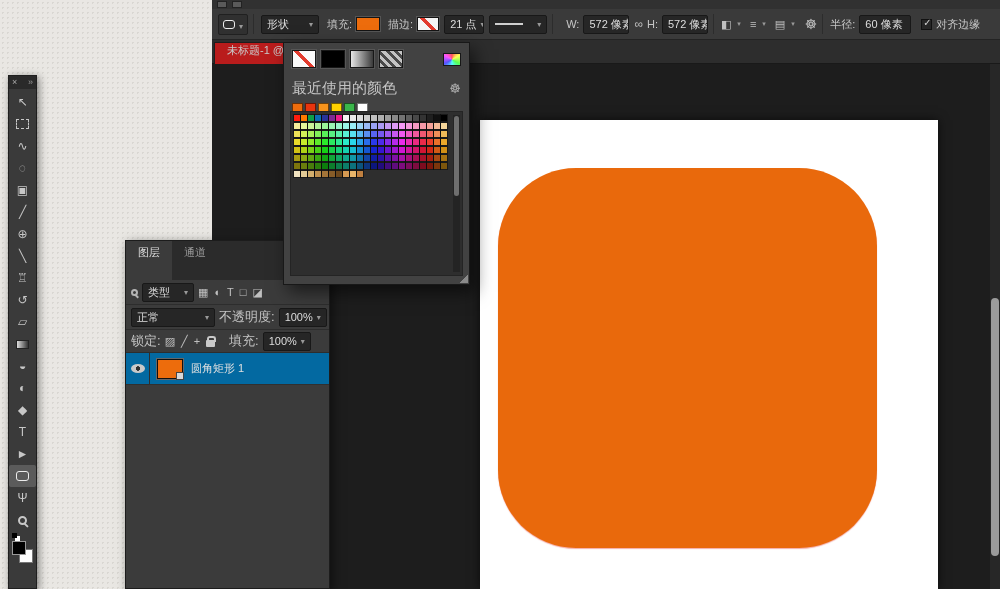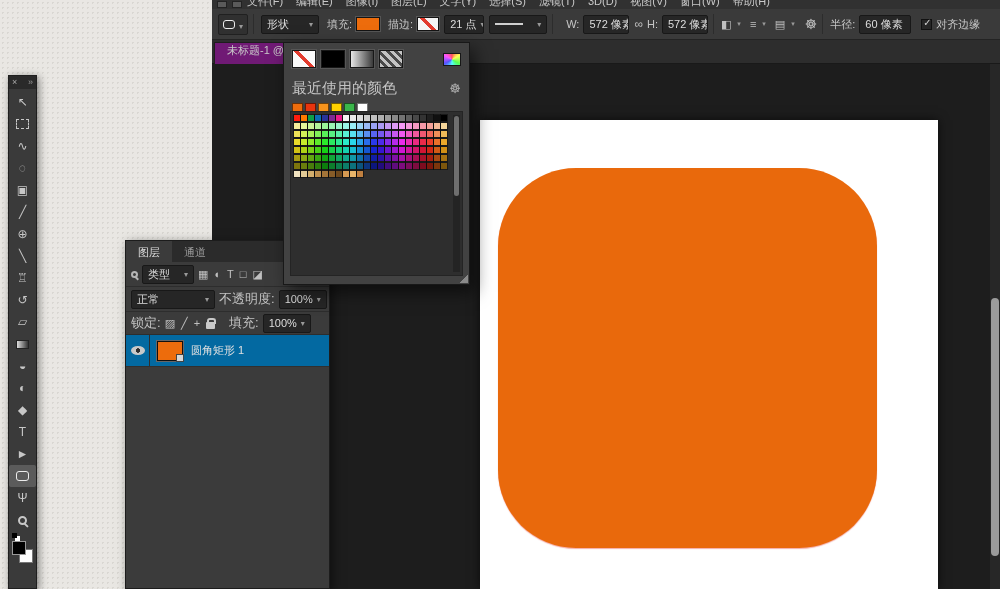--- a/index.html
+++ b/index.html
@@ -44,21 +44,21 @@
   .ops { display:flex; gap:9px; margin-left:2px; }
   .mini-icon { font-size:11px; color:#c0c0c0; display:inline-flex; align-items:center; }
   .mini-icon.dd::after { content:"▾"; font-size:7px; color:#999; margin-left:2px; }
   .gear { font-size:14px; margin-left:10px; flex:none; }
   .gear::after { content:"☸"; }
   .checkbox { width:11px; height:11px; background:#262626; border:1px solid #111; margin-left:10px;
     position:relative; flex:none; }
   .checkbox::after { content:"✓"; position:absolute; left:1px; top:-3px; font-size:10px; color:#cfcfcf; }
   .tab-bar { position:absolute; left:0; top:40px; width:100%; height:24px; background:#2d2d2d;
     border-bottom:1px solid #191919; }
-  .doc-tab { position:absolute; left:2px; top:2px; height:40px; background:#701a75;
+  .doc-tab { position:absolute; left:2px; top:2px; height:40px; background:#b91c1c;
     border:1px solid #1e1e1e; border-bottom:none; padding:0 12px; font-size:11px; color:#c9c9c9; }
   .canvas { position:absolute; left:0; top:64px; width:100%; height:525px; background:#1d1d1d; }
   .artboard { position:absolute; left:268px; top:56px; width:458px; height:469px; background:#fff;
     box-shadow:0 0 10px rgba(0,0,0,.65); }
   .shape { position:absolute; left:18px; top:48px; width:379px; height:380px; border-radius:78px;
     box-shadow:0 1px 1px rgba(230,70,60,.45); }
   .v-scroll { position:absolute; right:0; top:0; width:10px; height:525px; background:#272727; }
   .v-thumb { position:absolute; left:1px; right:1px; top:234px; height:258px; background:#9b9b9b; border-radius:4px; }
   
   .tools-panel { position:absolute; left:8px; top:75px; width:29px; height:514px; background:#3a3a3a;
@@ -82,21 +82,21 @@
   .i-zoomglyph::after { content:""; position:absolute; right:-4px; bottom:-3px; width:6px; height:2px;
     background:#c7c7c7; transform:rotate(45deg); border-radius:1px; }
   .fgbg { position:relative; height:44px; width:100%; margin-top:2px; }
   .mini-reset { position:absolute; left:3px; top:0; width:5px; height:5px; background:#000;
     box-shadow:3px 3px 0 0 #fff; }
   .bg-sw { position:absolute; left:10px; top:16px; width:14px; height:14px; background:#fff; border:1px solid #777; }
   .fg-sw { position:absolute; left:3px; top:8px; width:14px; height:14px; background:#000; border:1px solid #999; }
   
   .layers-panel { position:absolute; left:125px; top:240px; width:205px; height:349px; background:#3b3b3b;
     border:1px solid #1c1c1c; box-shadow:3px 3px 10px rgba(0,0,0,.5); z-index:20; }
-  .lp-tabs { height:21px; background:#2b2b2b; display:flex; }
+  .lp-tabs { height:39px; background:#2b2b2b; display:flex; }
   .lp-tab { padding:4px 12px 0; font-size:11px; color:#999; }
   .lp-tab.active { background:#3b3b3b; color:#ddd; }
   .lp-row-bar { height:25px; display:flex; align-items:center; padding:0 5px; gap:4px;
     border-bottom:1px solid #2d2d2d; }
   .lp-lockbar { height:23px; }
   .lp-label { font-size:13px; color:#c3c3c3; white-space:nowrap; }
   .w-type{width:52px;} .w-blend{width:84px;} .w-opacity{width:48px;} .w-fillv{width:48px;}
   .lp-icons { display:flex; gap:6px; align-items:center; }
   .i-zoomsearch { position:relative; width:7px; height:7px; border:2px solid #b5b5b5; border-radius:50%; flex:none; }
   .i-zoomsearch::after { content:""; position:absolute; right:-3px; bottom:-3px; width:5px; height:2px;
@@ -150,33 +150,20 @@
 
 <div id="app">
 
   <div class="desktop"></div>
 
   <div class="ps">
 
     <div class="menu-bar">
       <span class="mb-icon"></span>
       <span class="mb-icon"></span>
-      <div class="menu-items">
-          <span class="menu-item">文件(F)</span>
-          <span class="menu-item">编辑(E)</span>
-          <span class="menu-item">图像(I)</span>
-          <span class="menu-item">图层(L)</span>
-          <span class="menu-item">文字(Y)</span>
-          <span class="menu-item">选择(S)</span>
-          <span class="menu-item">滤镜(T)</span>
-          <span class="menu-item">3D(D)</span>
-          <span class="menu-item">视图(V)</span>
-          <span class="menu-item">窗口(W)</span>
-          <span class="menu-item">帮助(H)</span>
-        </div>
     </div>
 
     <div class="options-bar">
       <div class="preset">
         <span class="glyph i-roundrect small"></span>
         <span class="dd-only"></span>
       </div>
       <span class="sep"></span>
       <div class="inset dd w-mode">
         <span>形状</span>

